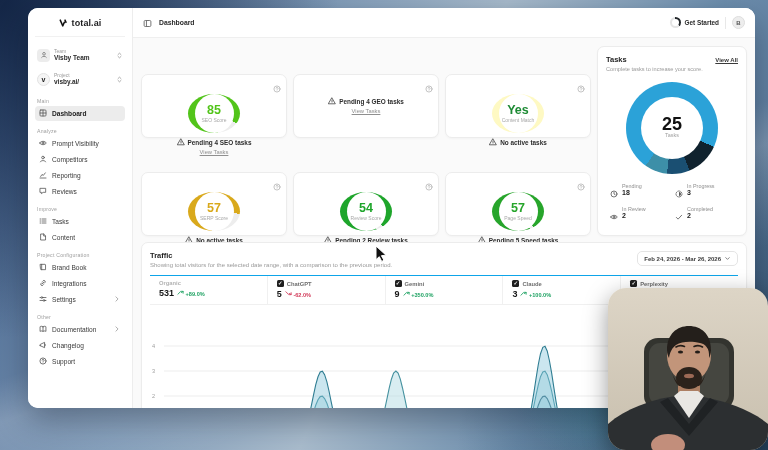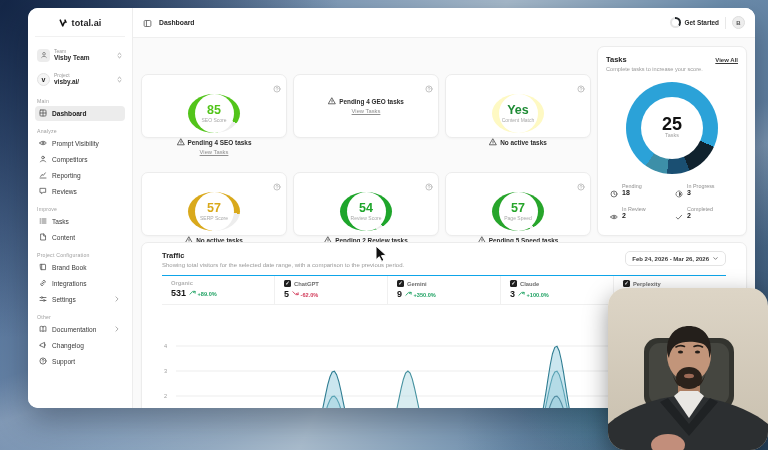--- a/index.html
+++ b/index.html
@@ -68,21 +68,21 @@
   .donut{width:92px;height:92px;border-radius:50%;display:flex;align-items:center;justify-content:center;}
   .donut-hole{width:62px;height:62px;border-radius:50%;background:#fff;display:flex;flex-direction:column;align-items:center;justify-content:center;}
   .donut-total{font-size:18px;font-weight:700;color:#111;line-height:13px;}
   .donut-total-label{font-size:5.4px;color:#a0a0a0;margin-top:1px;}
   .tp-legend{display:grid;grid-template-columns:1fr 1fr;gap:4px 6px;padding:0 4px 2px;}
   .leg-item{display:flex;align-items:flex-start;gap:4px;}
   .leg-icon{color:#555;margin-top:1px;}
   .leg-label{font-size:5.4px;color:#8f8f8f;line-height:6px;}
   .leg-value{font-size:7px;font-weight:800;color:#1c1c1c;line-height:8px;}
   
-  .traffic-card{margin-top:6px;height:180px;padding:8px 20px 0;position:relative;overflow:hidden;}
+  .traffic-card{margin-top:6px;height:180px;padding:8px 8px 0;position:relative;overflow:hidden;}
   .traffic-head{display:flex;align-items:flex-start;justify-content:space-between;}
   .traffic-title{font-size:7.5px;font-weight:800;color:#1e1e1e;}
   .traffic-sub{font-size:6px;color:#9a9a9a;margin-top:2px;}
   .date-btn{display:flex;align-items:center;gap:3px;border:1px solid #e4e4e4;border-radius:5px;padding:3px 6px;font-size:6px;font-weight:600;color:#3c3c3c;background:#fff;cursor:pointer;white-space:nowrap;}
   .stats-row{display:flex;border-top:1px solid #0ea5e9;border-bottom:1px solid #f0f0f0;margin-top:7px;}
   .stat-cell{flex:1;padding:4px 9px 5px;border-left:1px solid #f0f0f0;cursor:pointer;}
   .stat-cell:first-child{border-left:none;}
   .stat-top{display:flex;align-items:center;gap:3px;}
   .stat-label{font-size:5.8px;color:#6d6d6d;font-weight:600;}
   .stat-label.muted{color:#b3b3b3;}

